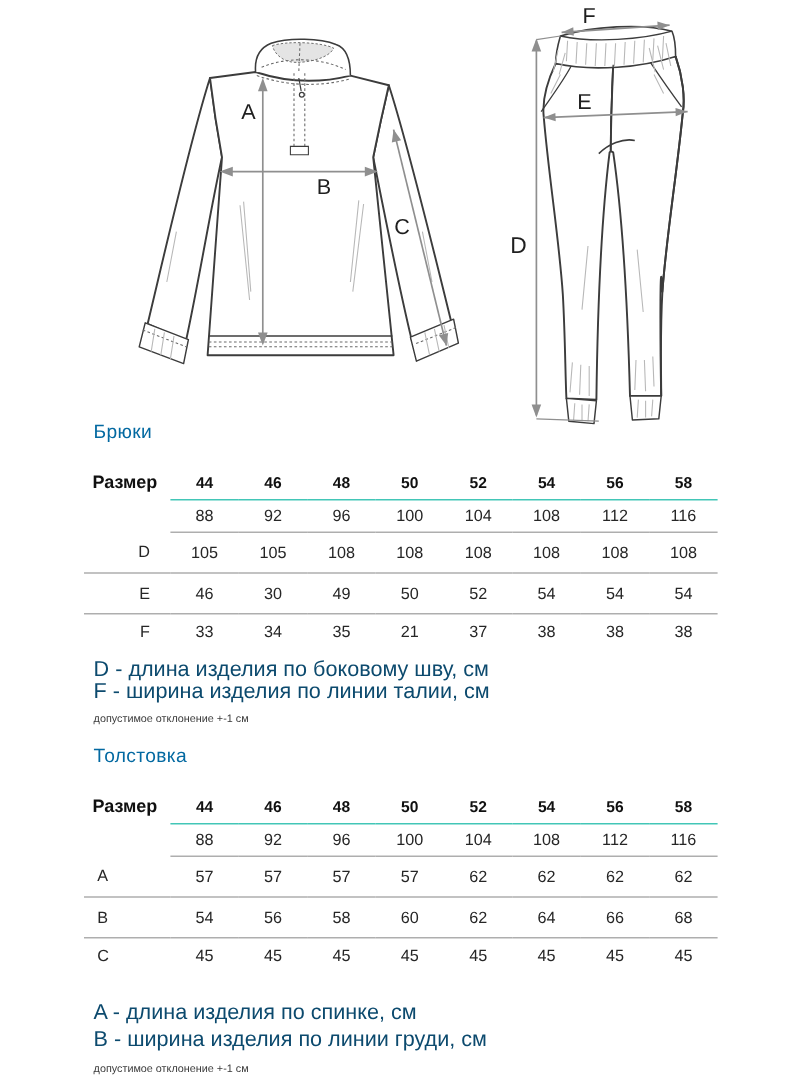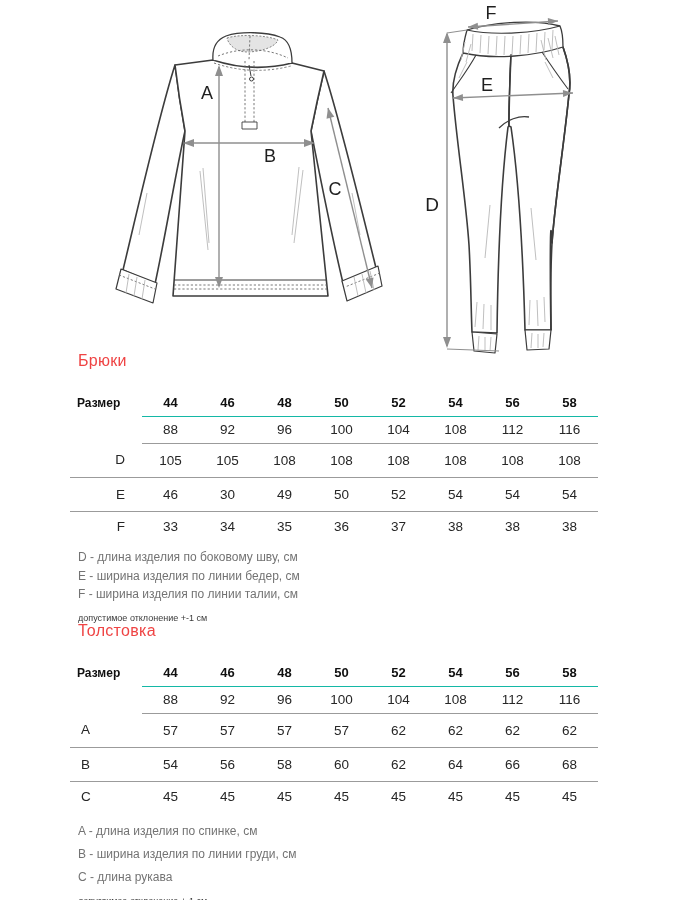--- a/index.html
+++ b/index.html
@@ -14,43 +14,43 @@
   .drawings { position:absolute; left:0; top:0; width:675px; height:360px; }
   .drawings svg { position:absolute; display:block; }
   #sweatshirt-svg { left:95px; top:3px; }
   #pants-svg { left:395px; top:0; }
   svg text { font-family:"Liberation Sans", sans-serif; fill:#1f1f1f; }
 
   .section { position:absolute; left:70px; width:528px; }
   #pants-section { top:352px; }
   #sweatshirt-section { top:622px; }
 
-  h2.title { font-size:16px; font-weight:400; color:#ef4444; padding-left:8px; line-height:18px; letter-spacing:.3px; }
+  h2.title { font-size:16px; font-weight:400; color:#0369a1; padding-left:8px; line-height:18px; letter-spacing:.3px; }
 
   table.size-table { border-collapse:collapse; table-layout:fixed; width:528px; margin-top:19px; }
   table.size-table th, table.size-table td { vertical-align:middle; }
   th.lbl { width:72px; }
   .num { text-align:center; font-size:13.5px; font-weight:400; color:#262626; }
   thead th.num { font-weight:700; font-size:13px; color:#101010; }
-  th.size-hdr { text-align:left; padding-left:7px; font-size:12px; font-weight:700; color:#101010; }
+  th.size-hdr { text-align:left; padding-left:7px; font-size:15px; font-weight:700; color:#101010; }
   tbody th.lbl { font-weight:400; font-size:13.5px; color:#262626; }
   #pants-section tbody th.lbl { text-align:right; padding-right:17px; }
   #sweatshirt-section tbody th.lbl { text-align:left; padding-left:11px; }
 
   thead tr { height:27px; }
   tr.line-partial { height:27px; }
   tr.line-full { height:34px; }
   tr.line-none { height:30px; }
   thead th.num { border-bottom:1px solid #14b8a6; }
   tr.line-partial td { border-bottom:1px solid #9b9b9b; }
   tr.line-full td, tr.line-full th { border-bottom:1px solid #9b9b9b; }
 
   .notes { margin-top:7px; padding-left:8px; }
-  .notes p { font-size:12px; color:#737373; line-height:18.5px; }
-  #sweatshirt-section .notes { margin-top:9px; }
+  .notes p { font-size:18px; color:#0c4a6e; line-height:18.5px; }
+  #sweatshirt-section .notes { margin-top:21px; }
   #sweatshirt-section .notes p { line-height:23px; }
   .tolerance { margin-top:9px; padding-left:8px; font-size:9px; color:#3a3a3a; }
   #sweatshirt-section .tolerance { margin-top:7px; }
 
   
   .outline { fill:#ffffff; stroke:#3c3c3c; stroke-width:1.6; stroke-linejoin:round; }
   .line2   { fill:none; stroke:#3c3c3c; stroke-width:1.1; }
   .stitch  { fill:none; stroke:#6a6a6a; stroke-width:0.9; stroke-dasharray:2.2 2; }
   .crease  { fill:none; stroke:#b8b8b8; stroke-width:0.9; }
   .measure { stroke:#8f8f8f; stroke-width:1.4; fill:none; }
@@ -218,31 +218,30 @@
             <td class="num">52</td>
             <td class="num">54</td>
             <td class="num">54</td>
             <td class="num">54</td>
           </tr>
           <tr class="line-none">
             <th class="lbl">F</th>
             <td class="num">33</td>
             <td class="num">34</td>
             <td class="num">35</td>
-            <td class="num">36</td>
+            <td class="num">21</td>
             <td class="num">37</td>
             <td class="num">38</td>
             <td class="num">38</td>
             <td class="num">38</td>
           </tr>
         </tbody>
     </table>
     <div class="notes">
       <p>D - длина изделия по боковому шву, см</p>
-      <p>E - ширина изделия по линии бедер, см</p>
       <p>F - ширина изделия по линии талии, см</p>
     </div>
     <div class="tolerance">допустимое отклонение +-1 см</div>
   </section>
 
   <section class="section" id="sweatshirt-section">
     <h2 class="title">Толстовка</h2>
     <table class="size-table">
       <thead>
           <tr>
@@ -300,18 +299,17 @@
             <td class="num">45</td>
             <td class="num">45</td>
             <td class="num">45</td>
             <td class="num">45</td>
           </tr>
         </tbody>
     </table>
     <div class="notes">
       <p>A - длина изделия по спинке, см</p>
       <p>B - ширина изделия по линии груди, см</p>
-      <p>C - длина рукава</p>
     </div>
     <div class="tolerance">допустимое отклонение +-1 см</div>
   </section>
 
 </div>
 
 </body></html>

